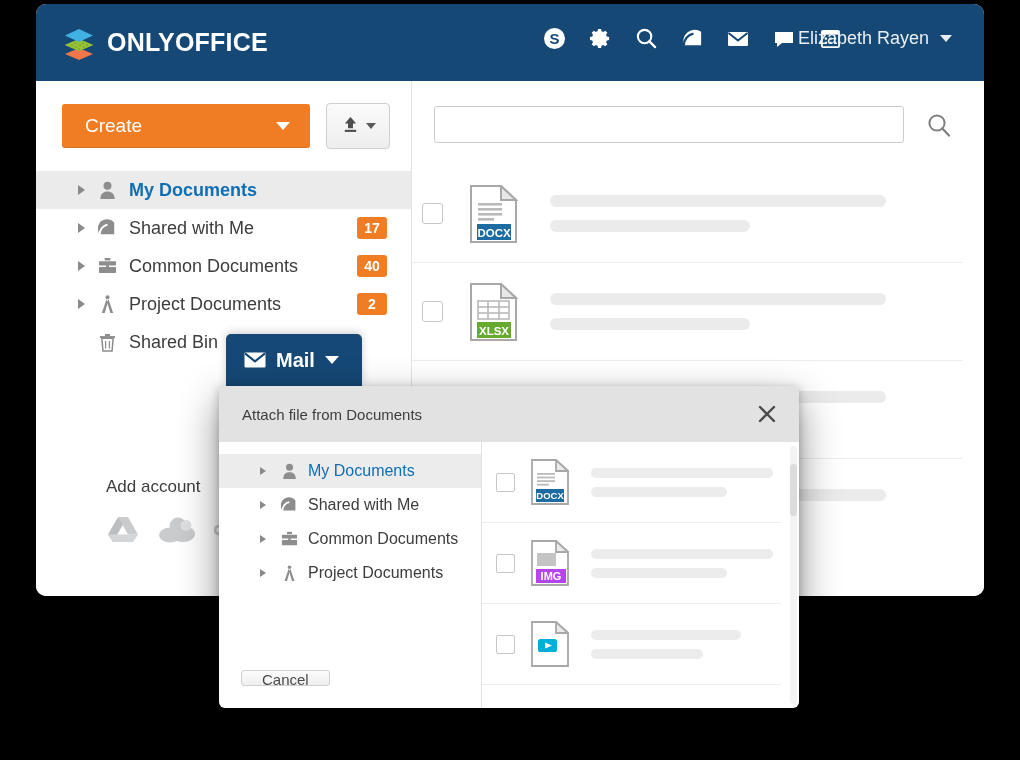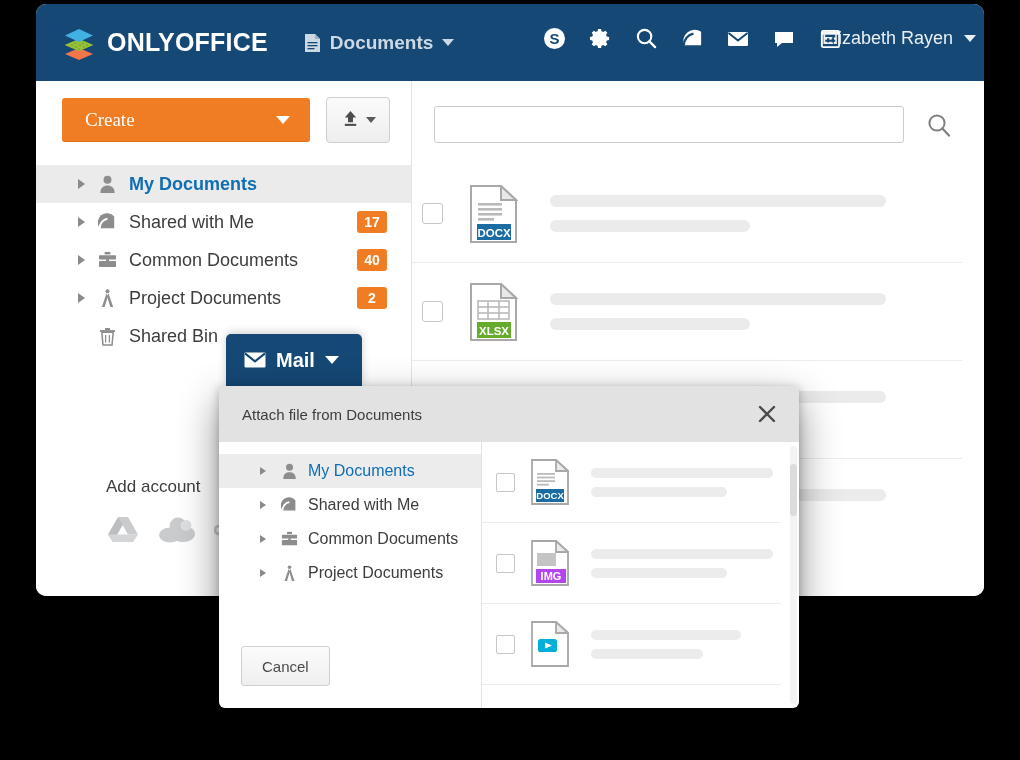--- a/index.html
+++ b/index.html
@@ -58,39 +58,39 @@
   }
   .top-icons {
     position: absolute;
     left: 505px; top: 0; height: 69px;
     display: flex; align-items: center;
     gap: 20px;
   }
   .top-icons .ti { display: flex; align-items: center; justify-content: center; width: 26px; height: 26px; }
   .user-menu {
     position: absolute;
-    right: 8px; top: 0; height: 69px;
+    right: 32px; top: 0; height: 69px;
     display: flex; align-items: center;
     color: #e9eff4;
     font-size: 18px;
   }
   .user-menu .caret-down { border-top-color: #e9eff4; margin-left: 11px; }
 
   
   .app-body { display: flex; height: 523px; }
   .left-pane {
     width: 375px;
     background: #ffffff;
     border-right: 1px solid #e3e3e3;
     position: relative;
   }
   .right-pane { flex: 1; position: relative; background: #ffffff; }
 
   
-  .actions-row { display: flex; align-items: center; padding: 16px 0 0 26px; font-family: Liberation Serif, serif; }
+  .actions-row { display: flex; align-items: center; padding: 22px 0 0 26px; }
   .create-btn {
     width: 248px; height: 44px;
     background: #f07d23;
     border-radius: 3px;
     color: #ffffff;
     font-size: 19px;
     display: flex; align-items: center;
     position: relative;
     box-shadow: inset 0 -1px 0 rgba(0,0,0,0.08);
   }
@@ -286,21 +286,21 @@
     height: 28px;
     font-family: "Liberation Sans", sans-serif;
   }
   .btn-secondary {
     background: linear-gradient(#fcfcfc,#efefef);
     color: #4a4a4a;
     font-size: 15px;
     border: 1px solid #cfcfcf;
     border-radius: 3px;
     padding: 0 20px;
-    height: 40px;
+    height: 16px;
     font-family: "Liberation Sans", sans-serif;
   }
 
   .modal-right { flex: 1; position: relative; overflow: hidden; }
   .m-file-row {
     position: relative;
     height: 80px;
     display: flex; align-items: center;
     padding-left: 14px;
     border-bottom: 1px solid #ececec;
@@ -355,35 +355,20 @@
                 <circle cx="21" cy="17" r="0.9" fill="#7aa82b"></circle>
               <circle cx="17" cy="23" r="0.9" fill="#7aa82b"></circle>
                 <circle cx="25" cy="19" r="0.9" fill="#7aa82b"></circle>
             </g>
             <polygon points="17,3 31,9.5 17,16 3,9.5" fill="#41b0e2"></polygon>
           </svg>
         </div>
         <div class="logo-name">ONLYOFFICE</div>
       </div>
 
-      <div class="module-link">
-        <span class="doc-glyph">
-          <svg width="17" height="20" viewBox="0 0 17 20">
-            <path d="M1 1 h10 l5 5 v13 h-15 z" fill="#ccd8e3"></path>
-            <path d="M11 1 v5 h5 z" fill="#9db0c4"></path>
-            <g fill="#154875">
-              <rect x="3.5" y="9" width="10" height="1.3"></rect>
-              <rect x="3.5" y="12" width="10" height="1.3"></rect>
-              <rect x="3.5" y="15" width="7" height="1.3"></rect>
-            </g>
-          </svg>
-        </span>
-        <span>Documents</span>
-        <span class="caret-down"></span>
-      </div>
 
       <div class="top-icons">
         <span class="ti">
           <svg width="23" height="23" viewBox="0 0 23 23">
             <circle cx="11.5" cy="11.5" r="10.5" fill="#ffffff"></circle>
             <text x="11.5" y="17" font-family="Liberation Sans, sans-serif" font-size="15" font-weight="bold" fill="#154875" text-anchor="middle">S</text>
           </svg>
         </span>
         <span class="ti">
           <svg width="23" height="23" viewBox="0 0 24 24">

